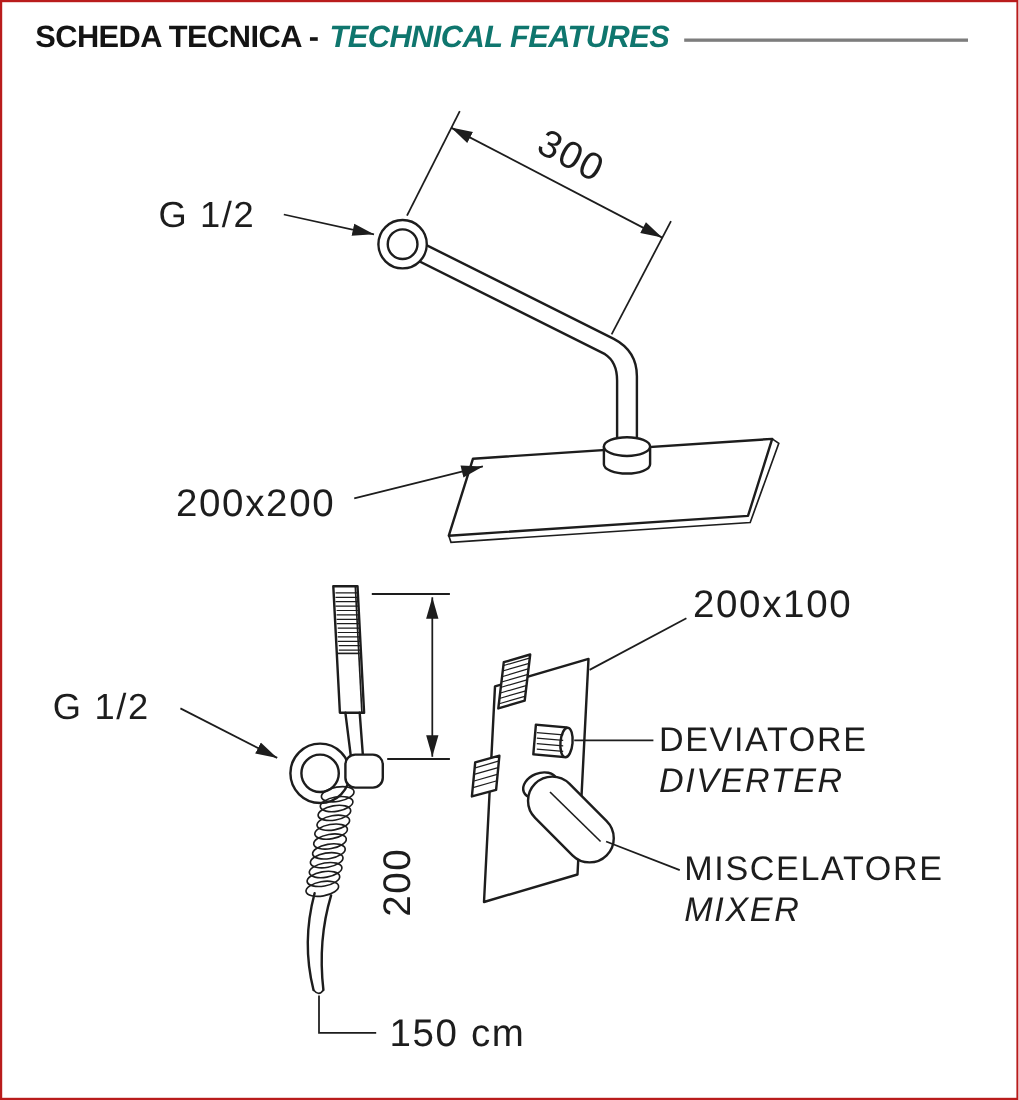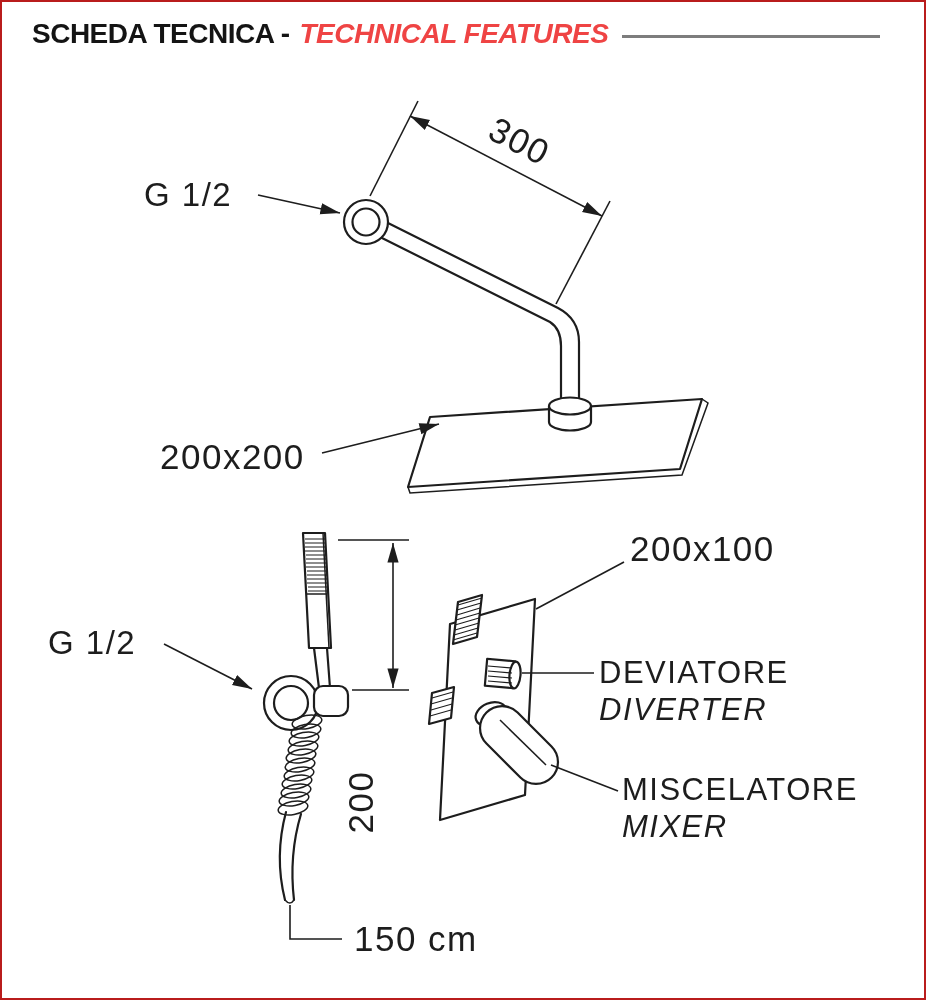--- a/index.html
+++ b/index.html
@@ -23,21 +23,21 @@
     font-size: 28px;
     font-weight: bold;
     color: #141414;
     letter-spacing: -0.5px;
     white-space: pre;
   }
   .title-secondary {
     font-size: 28px;
     font-weight: bold;
     font-style: italic;
-    color: #ef4444;
+    color: #0f766e;
     margin-left: 10px;
     letter-spacing: -0.5px;
     white-space: pre;
   }
   .header-rule {
     flex: 1;
     height: 3px;
     background: #7d7d7d;
     margin-left: 14px;
     margin-right: 44px;

